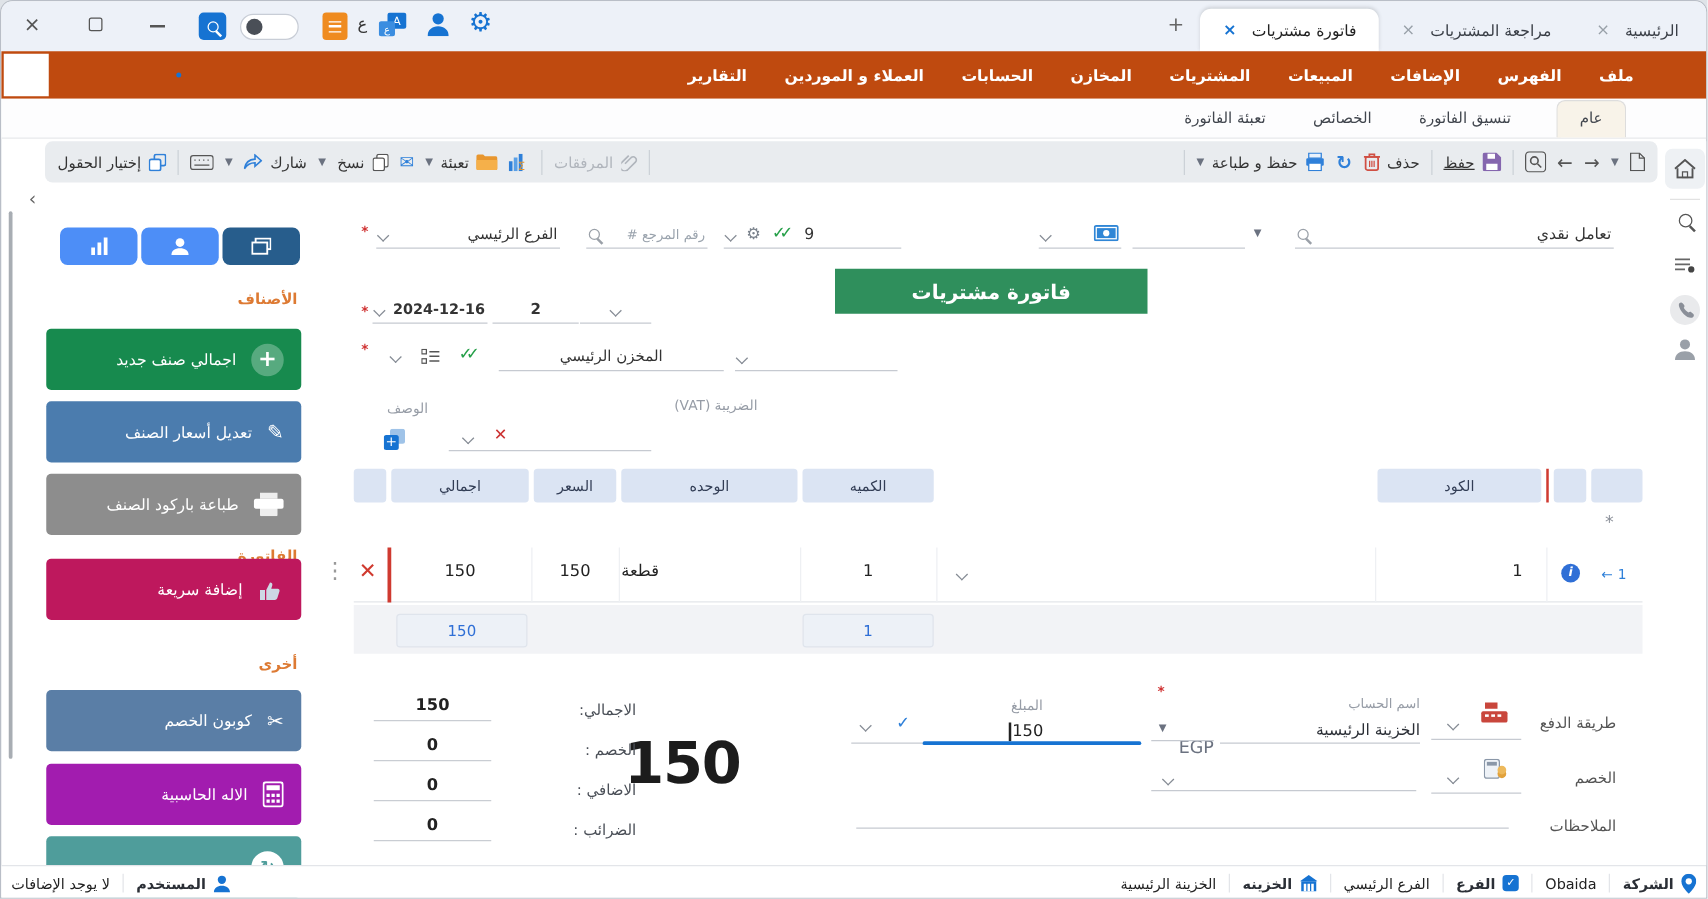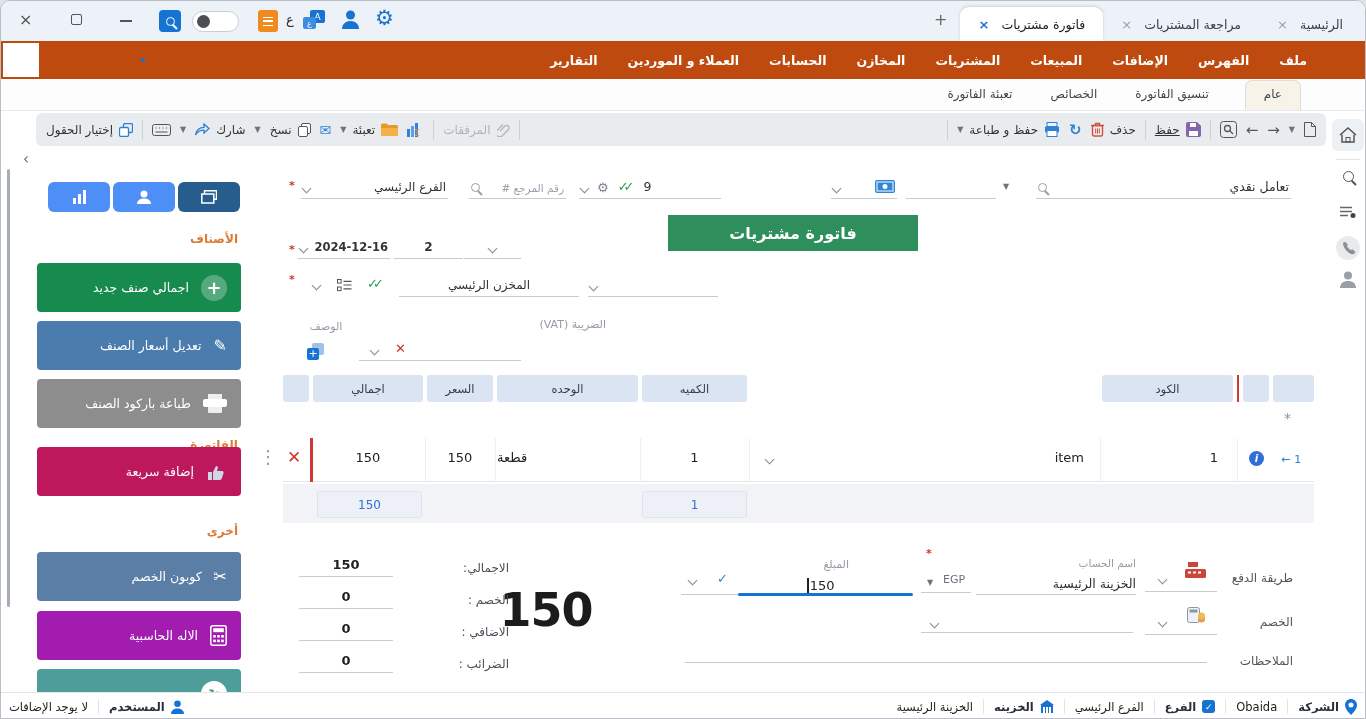--- a/index.html
+++ b/index.html
@@ -488,21 +488,20 @@
   <span class="cline" style="left:748px"></span>
   <span class="cline" style="left:1099px"></span>
   <span class="cline" style="left:1236px"></span>
   <span class="delx">✕</span>
   <span class="redbar"></span>
   <span class="cell" style="left:312px;width:110px;text-align:center">150</span>
   <span class="cell" style="left:426px;width:66px;text-align:center">150</span>
   <span class="cell" dir="rtl" style="left:496px;width:137px;text-align:left">قطعة</span>
   <span class="cell" style="left:641px;width:105px;text-align:center">1</span>
   <span class="chev abs" style="left:765px;top:455px"></span>
-  <span class="cell" style="left:750px;width:345px;text-align:right;padding-right:12px">item</span>
   <span class="cell" style="left:1101px;width:128px;text-align:right;padding-right:12px">1</span>
   <span class="info-ic">i</span>
   <span class="rowmark">
       <span>←</span>
       <span>1</span>
     </span>
 
   <div class="sumrow"></div>
   <div class="sumbox" style="left:316px">150</div>
   <div class="sumbox" style="left:641px">1</div>
@@ -518,24 +517,24 @@
       </svg>
   </span>
   <span class="chev abs" style="left:1158px;top:575px"></span>
   <span class="uline" style="left:1144px;top:572px;width:72px;height:19px"></span>
 
   <span class="lbl" dir="rtl" style="left:1055px;top:556px;width:80px;text-align:right;font-size:10.5px">اسم الحساب</span>
   <span dir="rtl" style="position:absolute;left:1030px;top:575px;width:105px;text-align:right;font-size:12.5px;color:#2b2f36">الخزينة الرئيسية</span>
   <span class="uline" style="left:975px;top:574px;width:160px;height:20px"></span>
   <span class="req" style="left:925px;top:546px">*</span>
   <span class="caret" style="position:absolute;left:926px;top:577px">▼</span>
-  <span dir="ltr" style="position:absolute;left:942px;top:572px;font-size:11px;color:#6b7280">EGP</span>
+  <span dir="ltr" style="position:absolute;left:942px;top:589px;font-size:14px;color:#6b7280">EGP</span>
   <span class="uline" style="left:920px;top:572px;width:50px;height:20px"></span>
 
-  <span class="lbl" dir="rtl" style="left:793px;top:557px;width:55px;text-align:right">المبلغ</span>
+  <span class="lbl" dir="rtl" style="left:793px;top:557px;width:55px;text-align:center">المبلغ</span>
   <span style="position:absolute;left:785px;top:577px;width:70px;display:flex;justify-content:center;gap:1px;font-size:13px;color:#222;align-items:center">
     <span class="cursorbar"></span>
     <span dir="ltr">150</span>
   </span>
   <span class="blue-line"></span>
   <span class="uline" style="left:680px;top:575px;width:57px;height:19px"></span>
   <span class="bluechk">✓</span>
   <span class="chev abs" style="left:688px;top:576px"></span>
 
   <span class="blbl" dir="rtl" style="left:1210px;top:614px;width:82px">الخصم</span>

